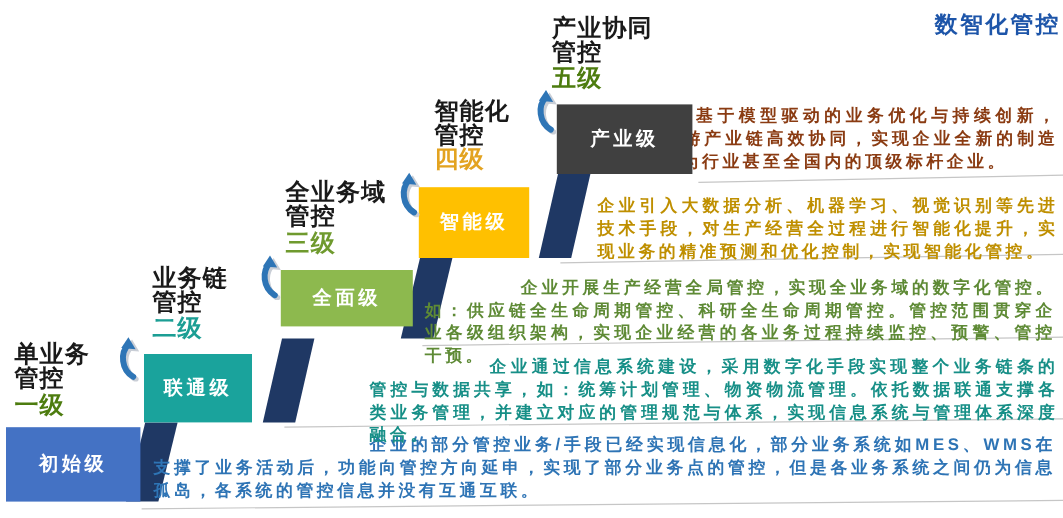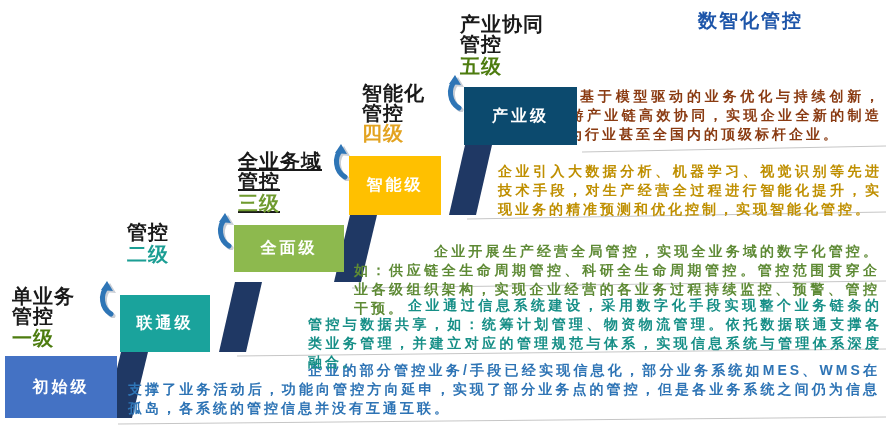--- a/index.html
+++ b/index.html
@@ -7,41 +7,41 @@
     width:886px;height:432px;position:relative;overflow:hidden;
     background:#ffffff;
     font-family:"Liberation Sans","DejaVu Sans",sans-serif;
   }
   .bg-svg{position:absolute;left:0;top:0;width:886px;height:432px;z-index:0;}
   .riser{fill:#1F3864;}
   .divider{stroke:#C6C6C6;stroke-width:1;}
   
   .title{
     position:absolute;left:698px;top:8px;width:186px;z-index:2;
-    font-size:19px;font-weight:bold;color:#1D55A9;letter-spacing:2px;
+    font-size:19px;font-weight:bold;color:#1D55A9;letter-spacing:2px;text-align:right;
   }
   
   .box{
     position:absolute;z-index:2;display:flex;align-items:center;justify-content:center;
     color:#ffffff;font-weight:bold;font-size:16px;letter-spacing:3px;
   }
   .box1{left:5px;top:356px;width:112px;height:62px;}
   .box2{left:120px;top:295px;width:90px;height:57px;}
   .box3{left:234px;top:225px;width:110px;height:47px;}
   .box4{left:349px;top:156px;width:92px;height:59px;}
   .box5{left:464px;top:87px;width:113px;height:58px;}
   
   .lbl{
     position:absolute;z-index:2;text-align:left;
     font-size:20px;font-weight:bold;color:#1a1a1a;line-height:20px;letter-spacing:1px;
   }
   .lbl .grade{margin-top:2px;}
   .lbl1{left:12px;top:286px;width:92px;}
   .lbl2{left:127px;top:222px;width:92px;}
-  .lbl3{left:238px;top:151px;width:104px;text-decoration:underline;}
+  .lbl3{left:238px;top:151px;width:104px;}
   .lbl4{left:362px;top:83px;width:92px;}
   .lbl5{left:460px;top:14px;width:112px;}
   
   .desc{
     position:absolute;z-index:1;text-align:justify;
     font-size:14px;font-weight:600;line-height:19px;letter-spacing:3px;
   }
   .desc1{left:128px;top:361px;width:752px;text-indent:180px;}
   .desc2{left:308px;top:296px;width:574px;text-indent:100px;}
   .desc3{left:354px;top:230px;width:526px;text-indent:80px;}
@@ -77,48 +77,49 @@
 
 <div class="lbl lbl1">
   <div>单业务</div>
   <div>管控</div>
   <div class="grade" style="color: #4d7c0f;">一级</div>
 </div>
 <div class="box box1" style="background: rgb(68, 114, 196);">初始级</div>
 <div class="desc desc1" style="color: rgb(46, 116, 181);">企业的部分管控业务/手段已经实现信息化，部分业务系统如MES、WMS在支撑了业务活动后，功能向管控方向延申，实现了部分业务点的管控，但是各业务系统之间仍为信息孤岛，各系统的管控信息并没有互通互联。</div>
 
 <div class="lbl lbl2">
+  <div>业务链</div>
   <div>管控</div>
   <div class="grade" style="color: rgb(27, 158, 148);">二级</div>
 </div>
 <div class="box box2" style="background: rgb(26, 163, 156);">联通级</div>
 <div class="desc desc2" style="color: rgb(23, 143, 135);">企业通过信息系统建设，采用数字化手段实现整个业务链条的管控与数据共享，如：统筹计划管理、物资物流管理。依托数据联通支撑各类业务管理，并建立对应的管理规范与体系，实现信息系统与管理体系深度融合。</div>
 
 <div class="lbl lbl3">
   <div>全业务域</div>
   <div>管控</div>
   <div class="grade" style="color: rgb(111, 154, 46);">三级</div>
 </div>
 <div class="box box3" style="background: rgb(141, 185, 78);">全面级</div>
-<div class="desc desc3" style="color: rgb(94, 138, 53); margin-top: 12px;">企业开展生产经营全局管控，实现全业务域的数字化管控。如：供应链全生命周期管控、科研全生命周期管控。管控范围贯穿企业各级组织架构，实现企业经营的各业务过程持续监控、预警、管控干预。</div>
+<div class="desc desc3" style="color: rgb(94, 138, 53);">企业开展生产经营全局管控，实现全业务域的数字化管控。如：供应链全生命周期管控、科研全生命周期管控。管控范围贯穿企业各级组织架构，实现企业经营的各业务过程持续监控、预警、管控干预。</div>
 
 <div class="lbl lbl4">
   <div>智能化</div>
   <div>管控</div>
   <div class="grade" style="color: rgb(227, 163, 32); font-family: Liberation Mono, monospace;">四级</div>
 </div>
 <div class="box box4" style="background: rgb(255, 192, 0);">智能级</div>
 <div class="desc desc4" style="color: rgb(191, 143, 0);">企业引入大数据分析、机器学习、视觉识别等先进技术手段，对生产经营全过程进行智能化提升，实现业务的精准预测和优化控制，实现智能化管控。</div>
 
 <div class="lbl lbl5">
   <div>产业协同</div>
   <div>管控</div>
   <div class="grade" style="color: #4d7c0f;">五级</div>
 </div>
-<div class="box box5" style="background: #0c4a6e;">产业级</div>
+<div class="box box5" style="background: #404040;">产业级</div>
 <div class="desc desc5" style="color: rgb(138, 59, 18);">基于模型驱动的业务优化与持续创新，实现上下游产业链高效协同，实现企业全新的制造模式，成为行业甚至全国内的顶级标杆企业。</div>
 
 <svg class="arrow arrow1" viewBox="0 0 26 38" xmlns="http://www.w3.org/2000/svg">
   <path class="shadow" d="M19,36 C9,30 8,16 15,9"></path>
   <polygon class="shadowhead" points="10,12 16,3 22,13"></polygon>
   <path class="main" d="M17,34 C7,28 6,14 13,7"></path>
   <polygon class="mainhead" points="7,10 13,1 19,11"></polygon>
 </svg>
 <svg class="arrow arrow2" viewBox="0 0 26 38" xmlns="http://www.w3.org/2000/svg">
   <path class="shadow" d="M19,36 C9,30 8,16 15,9"></path>

